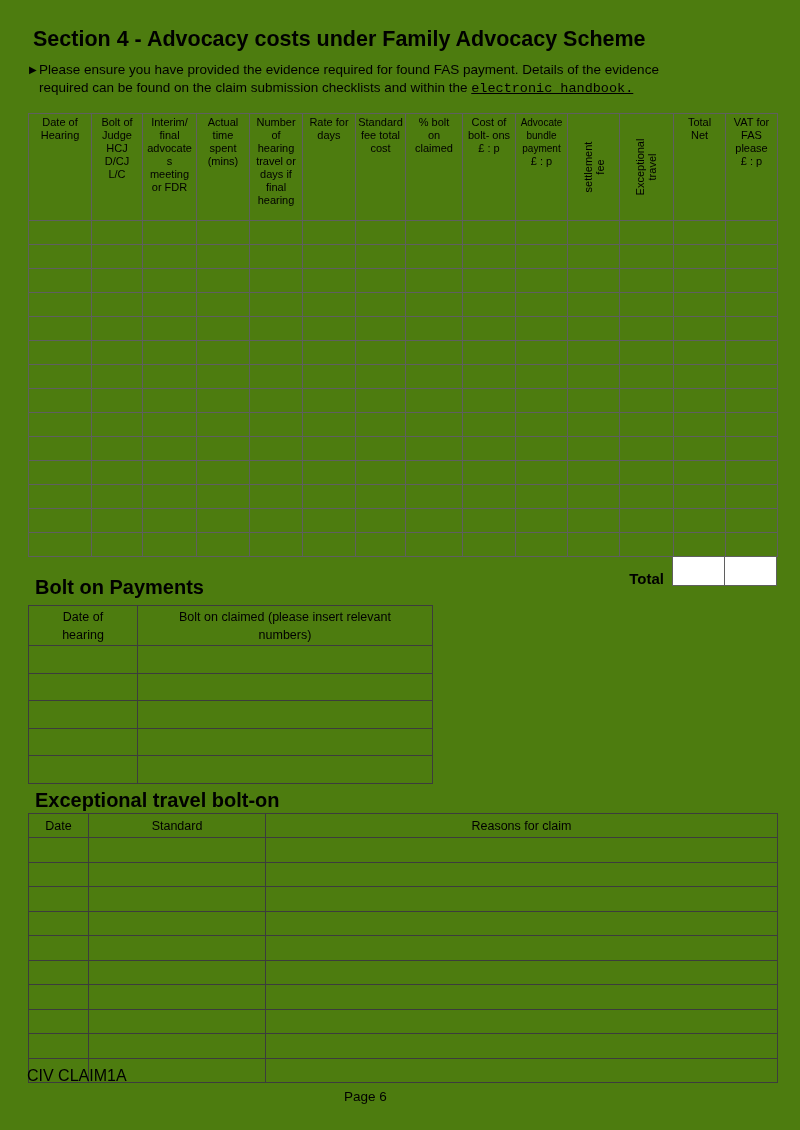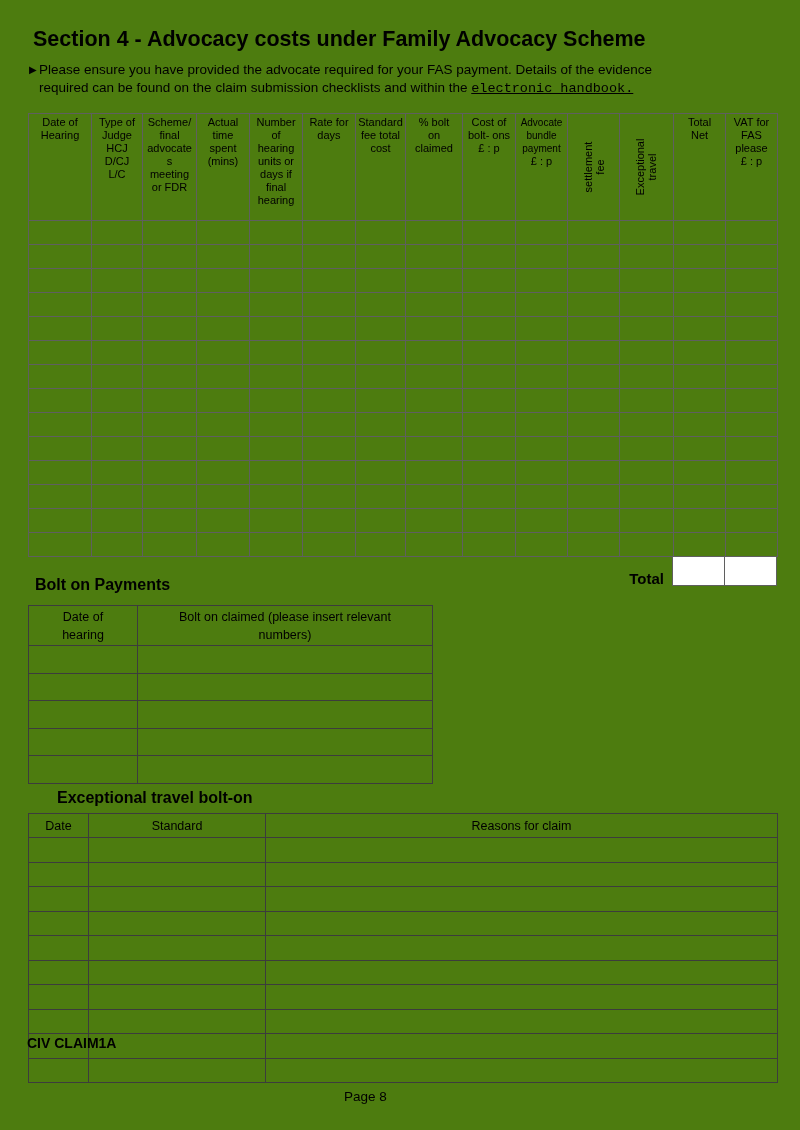--- a/index.html
+++ b/index.html
@@ -88,23 +88,23 @@
   }
   .total-cells { left: 672px; top: 556px; display: flex; }
   .total-cells .tcell {
     width: 53px; height: 30px;
     border: 1px solid #5f5f5f;
     background: #fff;
   }
   .total-cells .tcell + .tcell { margin-left: -1px; }
 
   
-  .section-heading { font-weight: bold; font-size: 16px; white-space: nowrap; }
+  .section-heading { font-weight: bold; font-size: 20px; white-space: nowrap; }
   #bolt-heading { left: 35px; top: 576px; }
-  #exc-heading  { left: 35px; top: 789px; margin-left: 22px; }
+  #exc-heading  { left: 35px; top: 789px; }
 
   
   #bolt-table { left: 28px; top: 605px; width: 404px; }
   #bolt-table thead tr { height: 40px; }
   #bolt-table tbody tr { height: 27.5px; }
   #bolt-table th {
     font-size: 12.5px; line-height: 18px;
     text-align: center; vertical-align: middle;
     white-space: pre-line;
   }
@@ -113,33 +113,33 @@
   #exc-table { left: 28px; top: 813px; width: 749px; }
   #exc-table thead tr { height: 24px; }
   #exc-table tbody tr { height: 24.5px; }
   #exc-table th {
     font-size: 12.5px;
     text-align: center; vertical-align: middle;
     white-space: pre-line;
   }
 
   
-  .footer-code { left: 27px; top: 1035px; font-size: 14px; font-weight: bold; }
+  .footer-code { left: 27px; top: 1067px; font-size: 16px; }
   .footer-page { left: 344px; top: 1089px; font-size: 13.5px; }
 </style>
 </head>
 <body>
 
 <div class="page">
 
   <h1 class="abs title">Section 4 - Advocacy costs under Family Advocacy Scheme</h1>
 
   <div class="abs intro">
     <span class="bullet">▶</span>
-    <p><span>Please ensure you have provided the advocate required for your FAS payment. Details of the evidence
+    <p><span>Please ensure you have provided the evidence required for found FAS payment. Details of the evidence
 required can be found on the claim submission checklists and within the </span><span class="link">electronic handbook.</span></p>
   </div>
 
   <table class="abs grid" id="main-table">
       <colgroup>
         <col style="width: 63px;">
         <col style="width: 51px;">
         <col style="width: 54px;">
         <col style="width: 53px;">
         <col style="width: 53px;">
@@ -156,51 +156,51 @@
     <thead>
       <tr id="main-head-row">
           <th>
             <div class="hcell">
               <div class="hlabel">Date of
 Hearing</div>
             </div>
           </th>
           <th>
             <div class="hcell">
-              <div class="hlabel">Type of
+              <div class="hlabel">Bolt of
 Judge
 HCJ
 D/CJ
 L/C</div>
             </div>
           </th>
           <th>
             <div class="hcell">
-              <div class="hlabel">Scheme/
+              <div class="hlabel">Interim/
 final
 advocate
 s
 meeting
 or FDR</div>
             </div>
           </th>
           <th>
             <div class="hcell">
               <div class="hlabel">Actual
 time
 spent
 (mins)</div>
             </div>
           </th>
           <th>
             <div class="hcell">
               <div class="hlabel">Number
 of
 hearing
-units or
+travel or
 days if
 final
 hearing</div>
             </div>
           </th>
           <th>
             <div class="hcell">
               <div class="hlabel">Rate for
 days</div>
             </div>
@@ -597,15 +597,15 @@
         </tr>
         <tr>
           <td></td>
           <td></td>
           <td></td>
         </tr>
       </tbody>
   </table>
 
   <div class="abs footer-code">CIV CLAIM1A</div>
-  <div class="abs footer-page">Page 8</div>
+  <div class="abs footer-page">Page 6</div>
 
 </div>
 
 </body></html>

